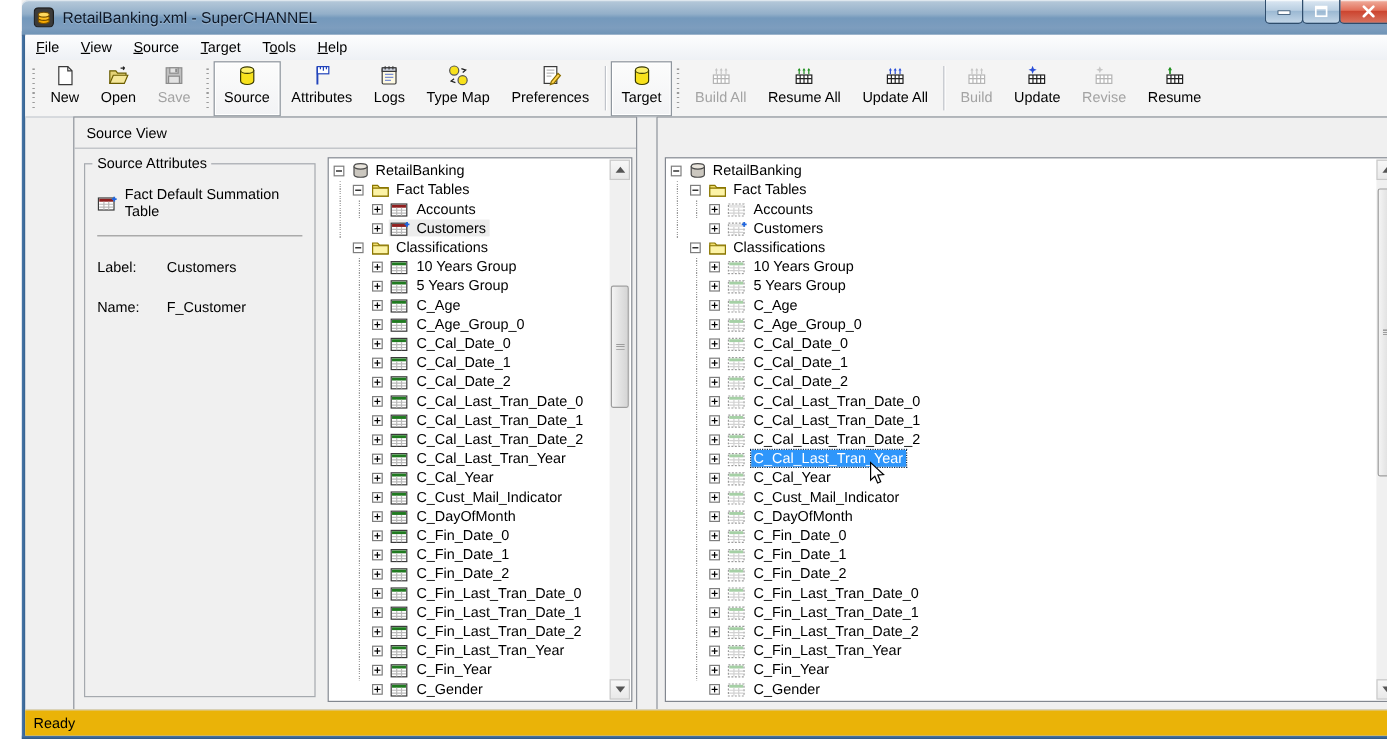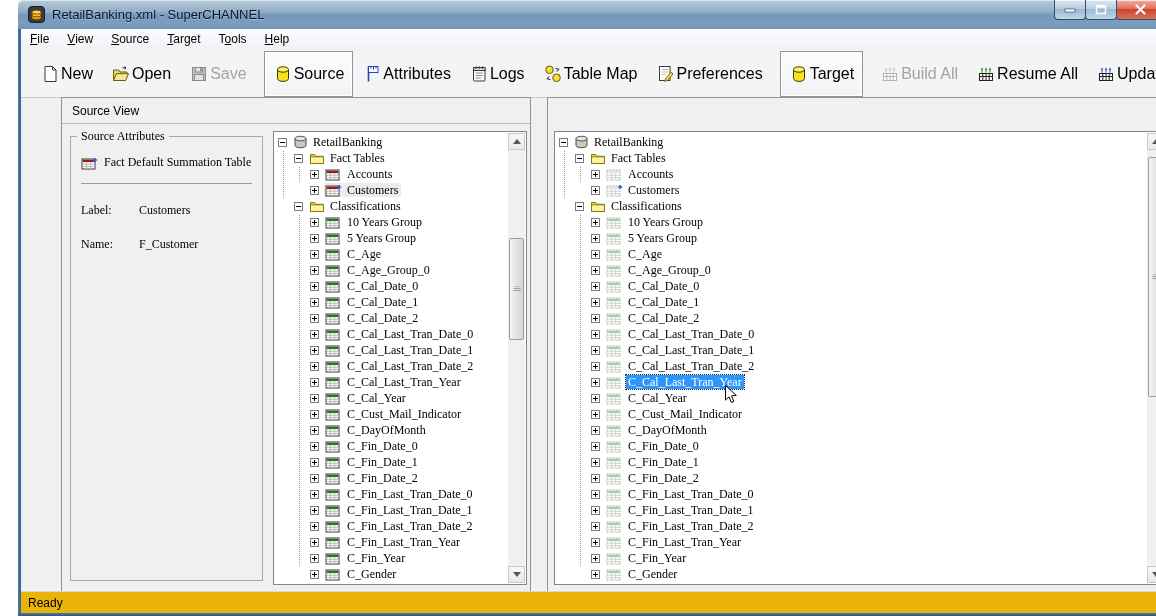--- a/index.html
+++ b/index.html
@@ -24,36 +24,36 @@
   
   .menubar{position:absolute;left:3px;right:3px;top:29px;height:21px;display:flex;align-items:flex-start;
     background:linear-gradient(#fdfdfe,#eef1f5);border-bottom:1px solid #dadee3;z-index:2;}
   .menu-item{padding:0 9px;font-size:12px;line-height:21px;color:#000;}
   .menu-item u{text-decoration:underline;}
   
   .toolbar{position:absolute;left:3px;right:3px;top:50px;height:47px;background:#f4f4f4;border-bottom:1px solid #c4c9cf;
     display:flex;align-items:center;padding:0 2px;z-index:2;}
   .gripper{width:2px;align-self:stretch;margin:7px 4px;background-image:repeating-linear-gradient(to bottom,#9a9a9a 0 1px,transparent 1px 4px);}
   .separator{width:1px;align-self:stretch;margin:5px 4px;background:#c0c4ca;box-shadow:1px 0 0 #ffffff;}
-  .tb-btn{display:flex;flex-direction:row;align-items:center;justify-content:flex-start;gap:1px;height:42px;
-    padding:1px 8px;border:1px solid transparent;font-size:16px;color:#000;white-space:nowrap;}
+  .tb-btn{display:flex;flex-direction:column;align-items:center;justify-content:flex-start;gap:1px;height:42px;
+    padding:1px 8px;border:1px solid transparent;font-size:12px;color:#000;white-space:nowrap;}
   .tb-btn.checked{background:linear-gradient(#fcfcfc,#f2f3f5);border:1px solid #8f969e;box-shadow:inset 0 0 0 1px #fff;}
   .tb-btn.disabled{color:#a3a3a3;}
   .tb-ico{height:20px;display:flex;align-items:center;}
   
   .main{position:absolute;top:97px;left:3px;right:3px;bottom:24px;display:flex;gap:16px;z-index:2;padding-left:40px;}
   .panel{position:relative;border:1px solid #8e939b;background:#f0f0f0;}
   .panel.leftp{width:468px;flex:none;}
   .panel.rightp{flex:1;}
   .panel-header{height:25px;border-bottom:1px solid #b9bcc1;font-size:12px;color:#000;display:flex;align-items:center;padding-left:10px;}
-  .panel-body{position:absolute;left:0;right:0;top:26px;bottom:0;font-family:Liberation Serif, serif;}
+  .panel-body{position:absolute;left:0;right:0;top:26px;bottom:0;}
   
   .groupbox{position:absolute;left:8px;top:12px;width:191px;bottom:10px;border:1px solid #a5a9ae;}
   .grouplabel{position:absolute;top:-8px;left:6px;background:#f0f0f0;padding:0 4px;font-size:12px;}
-  .attr-row1{display:flex;align-items:flex-end;gap:6px;margin:18px 8px 0 10px;font-size:12px;}
+  .attr-row1{display:flex;align-items:center;gap:6px;margin:18px 8px 0 10px;font-size:12px;}
   .attr-sep{border:none;border-top:1px solid #9a9a9a;margin:13px 10px 0 10px;}
   .attr-kv{display:flex;margin:19px 8px 0 10px;font-size:12px;}
   .attr-k{width:58px;flex:none;}
   
   .treebox{position:absolute;top:7px;bottom:6px;background:#fff;border:1px solid #82878f;}
   .treebox.src{left:211px;right:3px;}
   .treebox.tgt{left:6px;right:4px;}
   .treecontent{position:absolute;left:2px;top:3px;right:20px;bottom:0;overflow:hidden;}
   .tree-row{display:flex;align-items:flex-start;height:16px;white-space:nowrap;}
   .guide{position:relative;width:16px;height:16px;flex:none;}
@@ -198,21 +198,21 @@
       </div>
       <div class="tb-btn normal">
         <span class="tb-ico">
           <svg width="20" height="20">
             <circle cx="6.5" cy="5.8" r="3.8" fill="#f7e11c" stroke="#555"></circle>
             <circle cx="13.5" cy="13.8" r="3.8" fill="#f7e11c" stroke="#555"></circle>
             <path d="M12.5 4.2l3.6 1.2-2.5 2" fill="none" stroke="#222"></path>
             <path d="M7.5 15.8l-3.6-1.2 2.5-2" fill="none" stroke="#222"></path>
           </svg>
         </span>
-        <span class="tb-lbl">Table Map</span>
+        <span class="tb-lbl">Type Map</span>
       </div>
       <div class="tb-btn normal">
         <span class="tb-ico">
           <svg width="20" height="20">
             <rect x="4.5" y="2.5" width="10.5" height="14" fill="#fff" stroke="#3a3a3a"></rect>
             <path d="M6.5 5.5h6.5M6.5 8h6.5M6.5 10.5h4" stroke="#b9b9b9"></path>
             <path d="M10.5 14.8l5.5-6.6 2 1.7-5.5 6.6-2.8.9z" fill="#ffd34d" stroke="#8a6d00"></path>
           </svg>
         </span>
         <span class="tb-lbl">Preferences</span>

